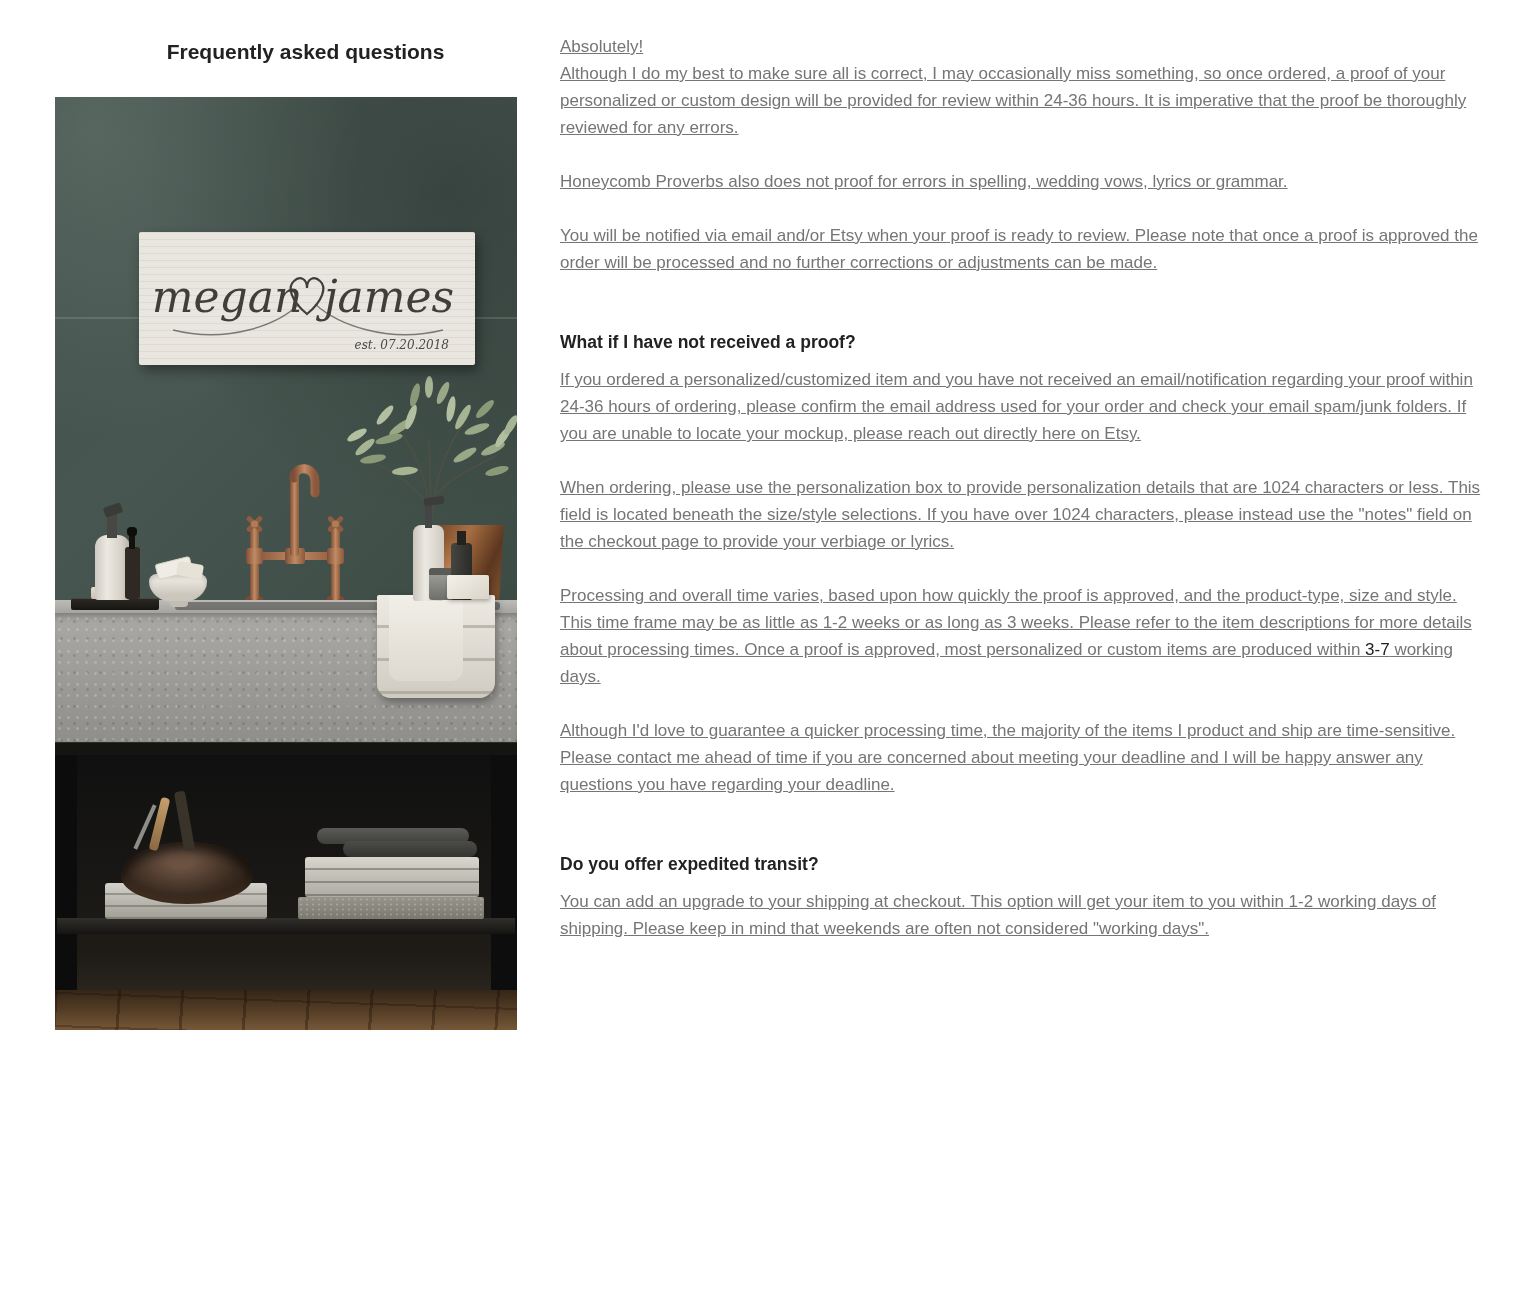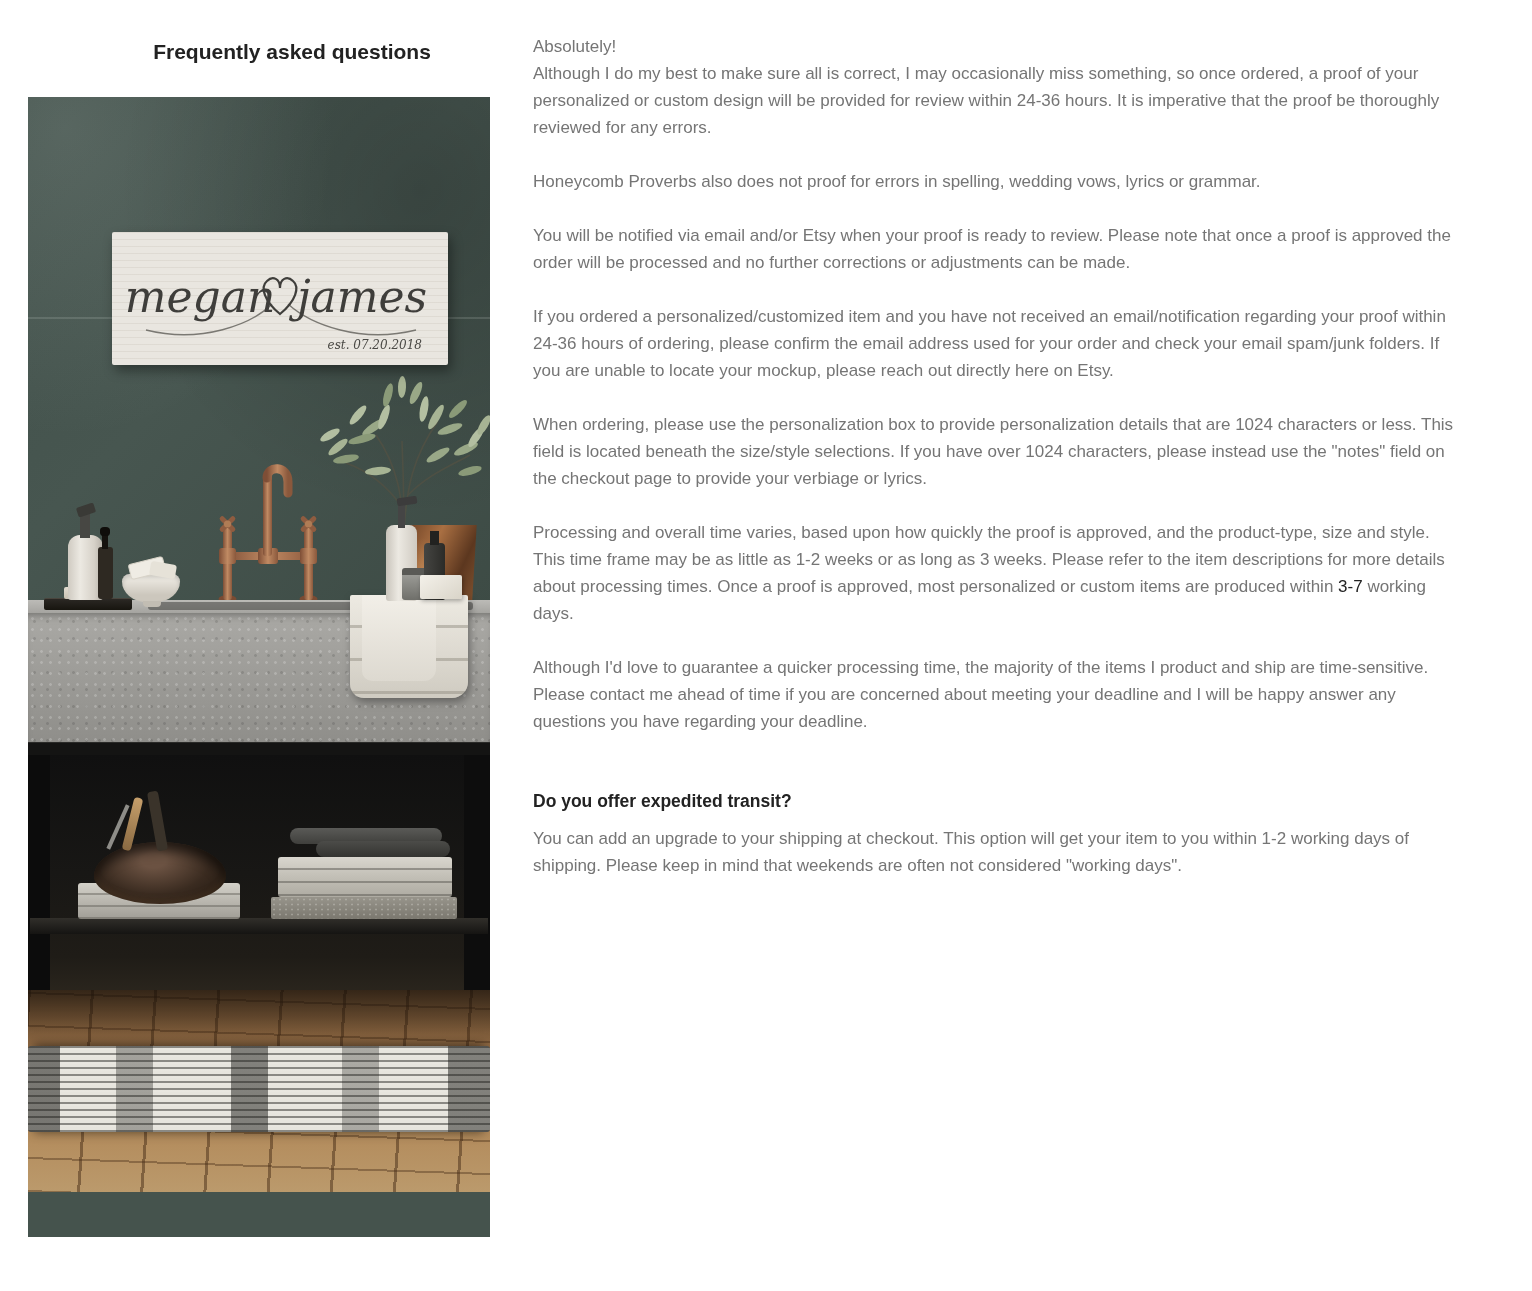--- a/index.html
+++ b/index.html
@@ -11,21 +11,21 @@
   *{box-sizing:border-box;}
   html,body{margin:0;padding:0;}
   body{background:var(--page-bg,#fff);font-family:"Liberation Sans",sans-serif;}
   .page{width:1532px;min-height:1291px;display:flex;background:var(--page-bg,#fff);}
 
   
   .col-left{flex:0 0 462px;margin-left:28px;margin-right:43px;padding-top:36px;}
   .faq-heading{margin:0 0 30px;padding-left:66px;text-align:center;
     font-size:21px;line-height:31px;font-weight:700;color:var(--text-dark,#222);}
 
-  .photo{position:relative;width:462px;height:1140px;overflow:hidden;background:var(--wall,#45534d);}
+  .photo{position:relative;width:462px;height:933px;overflow:hidden;background:var(--wall,#45534d);margin-left:27px;}
   .photo *{position:absolute;}
 
   .wall{left:0;top:0;right:0;height:516px;
     background:linear-gradient(135deg,#41504a 0%,#475650 45%,#3d4b45 100%);}
   .wall-light{left:0;top:0;right:0;height:516px;
     background:radial-gradient(ellipse at 8% 6%,rgba(195,205,200,.17),transparent 45%),
                radial-gradient(ellipse at 85% 18%,rgba(0,0,0,.20),transparent 55%);}
   .wall-seam{left:0;top:220px;right:0;height:2px;background:rgba(215,222,216,.16);}
 
   .plant{left:290px;top:278px;width:172px;height:162px;}
@@ -137,21 +137,21 @@
   .dark-bottle-top{left:402px;top:434px;width:9px;height:14px;background:#222220;}
   .soap-block{left:392px;top:478px;width:42px;height:24px;border-radius:2px;
     background:linear-gradient(145deg,#f4f1ea,#d9d4c8);box-shadow:1px 2px 4px rgba(0,0,0,.3);}
 
   
   .col-right{flex:0 1 auto;width:930px;padding-top:33px;
     font-size:17px;line-height:27px;color:var(--text-gray,#757575);}
   .faq-item h3{margin:53px 0 10px;font-size:17.5px;line-height:27px;font-weight:700;
     color:var(--text-dark,#222);}
   .faq-item:first-child h3{margin-top:0;}
-  .faq-item p{margin:0 0 27px;white-space:pre-line;}
+  .faq-item p{margin:0 0 27px;white-space:pre-line;text-decoration:underline;}
   .hl{color:var(--text-dark,#222);}
 </style>
 </head>
 <body>
 
 <div class="page">
 
   <div class="col-left">
     <h2 class="faq-heading">Frequently asked questions</h2>
 
@@ -286,20 +286,21 @@
   <div class="col-right">
 
     <section class="faq-item">
       <p>Absolutely!
 Although I do my best to make sure all is correct, I may occasionally miss something, so once ordered, a proof of your personalized or custom design will be provided for review within 24-36 hours. It is imperative that the proof be thoroughly reviewed for any errors.</p>
       <p>Honeycomb Proverbs also does not proof for errors in spelling, wedding vows, lyrics or grammar.</p>
       <p>You will be notified via email and/or Etsy when your proof is ready to review. Please note that once a proof is approved the order will be processed and no further corrections or adjustments can be made.</p>
     </section>
 
     <section class="faq-item">
+      <h3>What if I have not received a proof?</h3>
       <p>If you ordered a personalized/customized item and you have not received an email/notification regarding your proof within 24-36 hours of ordering, please confirm the email address used for your order and check your email spam/junk folders. If you are unable to locate your mockup, please reach out directly here on Etsy.</p>
     </section>
 
 
     <section class="faq-item">
       <p>When ordering, please use the personalization box to provide personalization details that are 1024 characters or less. This field is located beneath the size/style selections. If you have over 1024 characters, please instead use the "notes" field on the checkout page to provide your verbiage or lyrics.</p>
     </section>
 
     <section class="faq-item">
       <p><span>Processing and overall time varies, based upon how quickly the proof is approved, and the product-type, size and style. This time frame may be as little as 1-2 weeks or as long as 3 weeks. Please refer to the item descriptions for more details about processing times. Once a proof is approved, most personalized or custom items are produced within </span><span class="hl">3-7</span><span> working days.</span></p>

